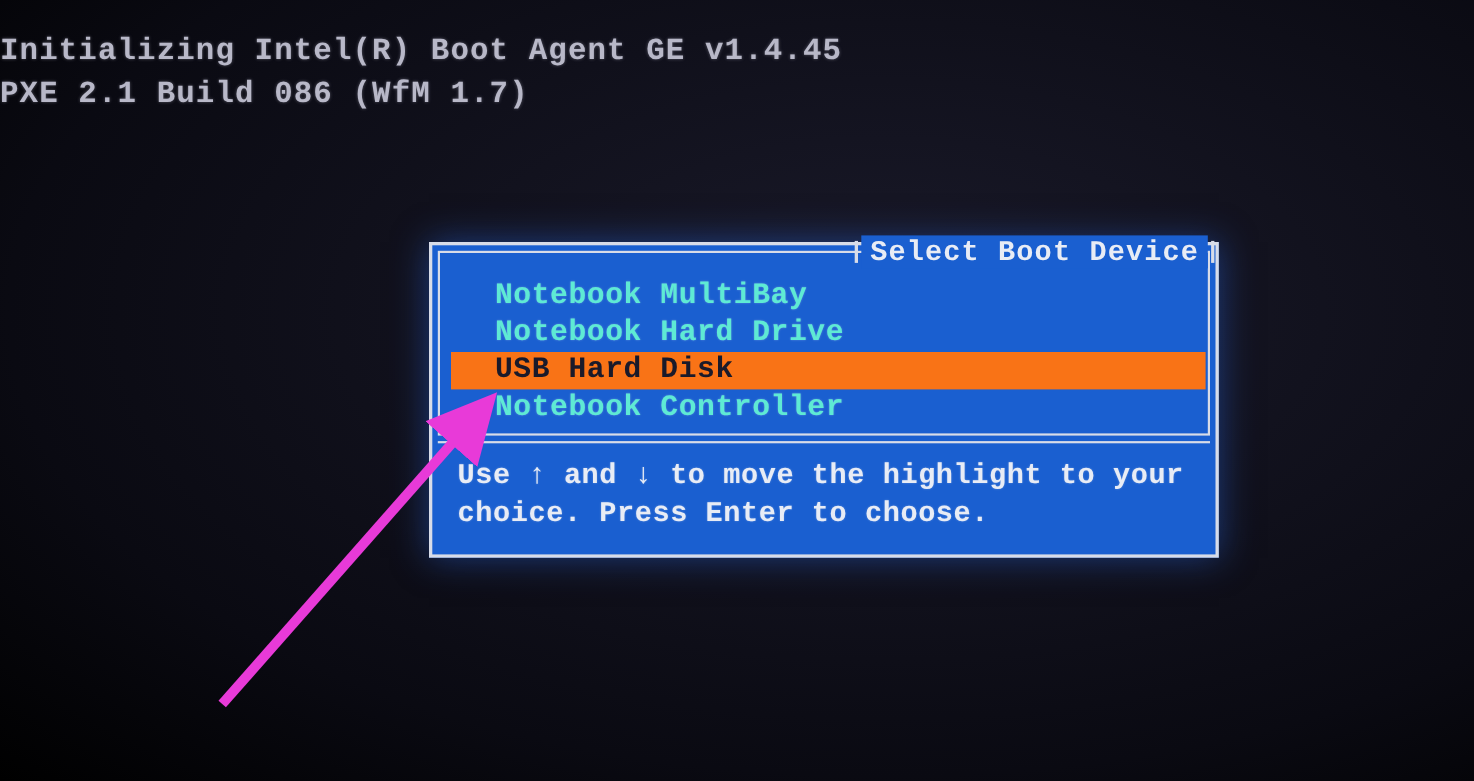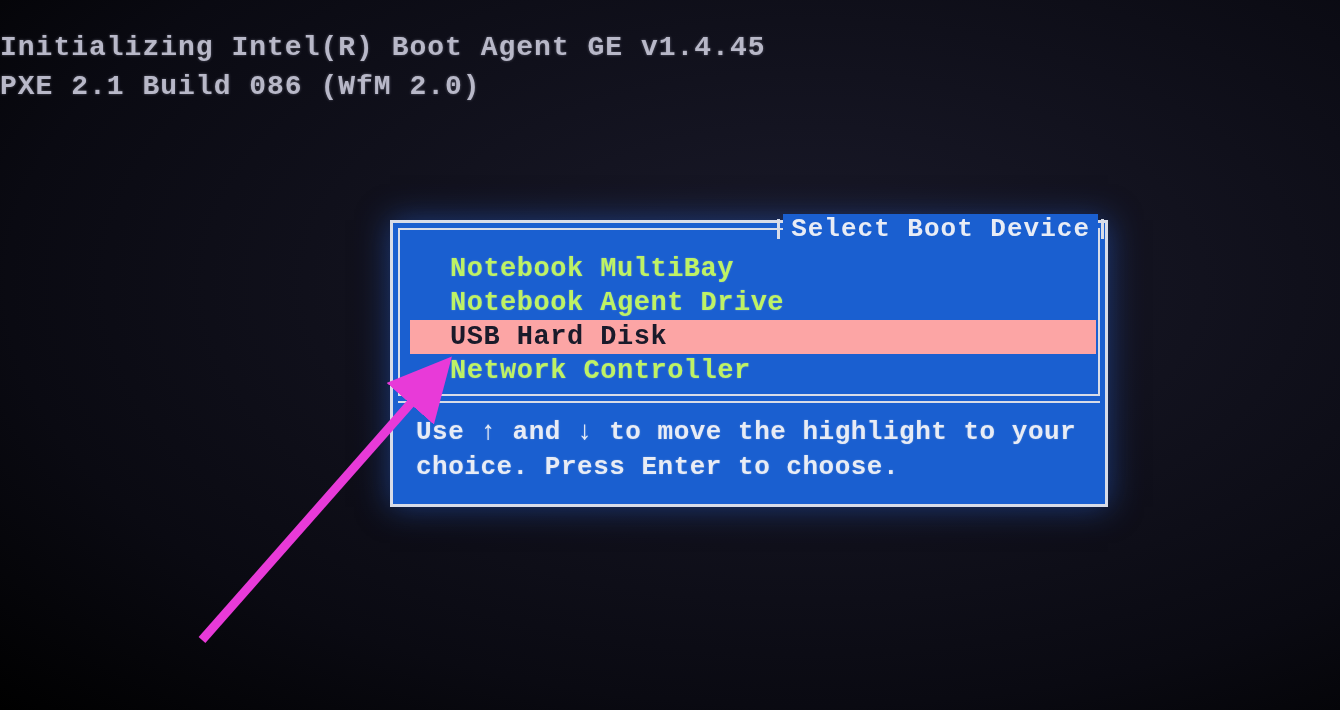--- a/index.html
+++ b/index.html
@@ -66,29 +66,29 @@
       width: 3px;
       height: 20px;
       background: #d8dce8;
     }
     .menu-title::before { left: -6px; }
     .menu-title::after { right: -6px; }
     .menu-items {
       padding: 22px 10px 6px 10px;
     }
     .menu-item {
-      color: #bef264;
+      color: #5eead4;
       font-size: 27px;
       font-weight: bold;
       padding: 2px 40px;
       letter-spacing: 0.5px;
       text-shadow: 0 0 2px rgba(255,255,255,0.3);
     }
     .menu-item.selected {
-      background: #fca5a5;
+      background: #f97316;
       color: #1a1a2a;
       text-shadow: none;
       padding: 2px 40px 2px 40px;
       margin-right: -8px;
     }
     .menu-help {
       border-top: 2px solid #d8dce8;
       margin: 0 5px 5px 5px;
       padding: 12px 18px 14px 18px;
       color: #e8ecf5;
@@ -103,33 +103,33 @@
       position: absolute;
       pointer-events: none;
       z-index: 10;
     }
   </style>
 </head>
 <body>
 
 <div class="boot-text">
   <div>Initializing Intel(R) Boot Agent GE v1.4.45</div>
-  <div>PXE 2.1 Build 086 (WfM 2.0)</div>
+  <div>PXE 2.1 Build 086 (WfM 1.7)</div>
 </div>
 
 <div class="boot-menu">
   <div class="menu-inner">
     <div class="menu-title-wrap">
       <span class="menu-title">Select Boot Device</span>
     </div>
     <div class="menu-items">
       <div class="menu-item">Notebook MultiBay</div>
-      <div class="menu-item">Notebook Agent Drive</div>
+      <div class="menu-item">Notebook Hard Drive</div>
       <div class="menu-item selected">USB Hard Disk</div>
-      <div class="menu-item">Network Controller</div>
+      <div class="menu-item">Notebook Controller</div>
     </div>
   </div>
   <div class="menu-help">Use ↑ and ↓ to move the highlight to your choice.  Press Enter to choose.</div>
 </div>
 
 <svg class="arrow-overlay" width="1340" height="710" style="top:0;left:0;">
   <defs>
     <marker id="arrowhead" markerWidth="7" markerHeight="7" refX="5" refY="3.5" orient="auto">
       <polygon points="0 0, 7 3.5, 0 7" fill="#e83ad8"></polygon>
     </marker>

